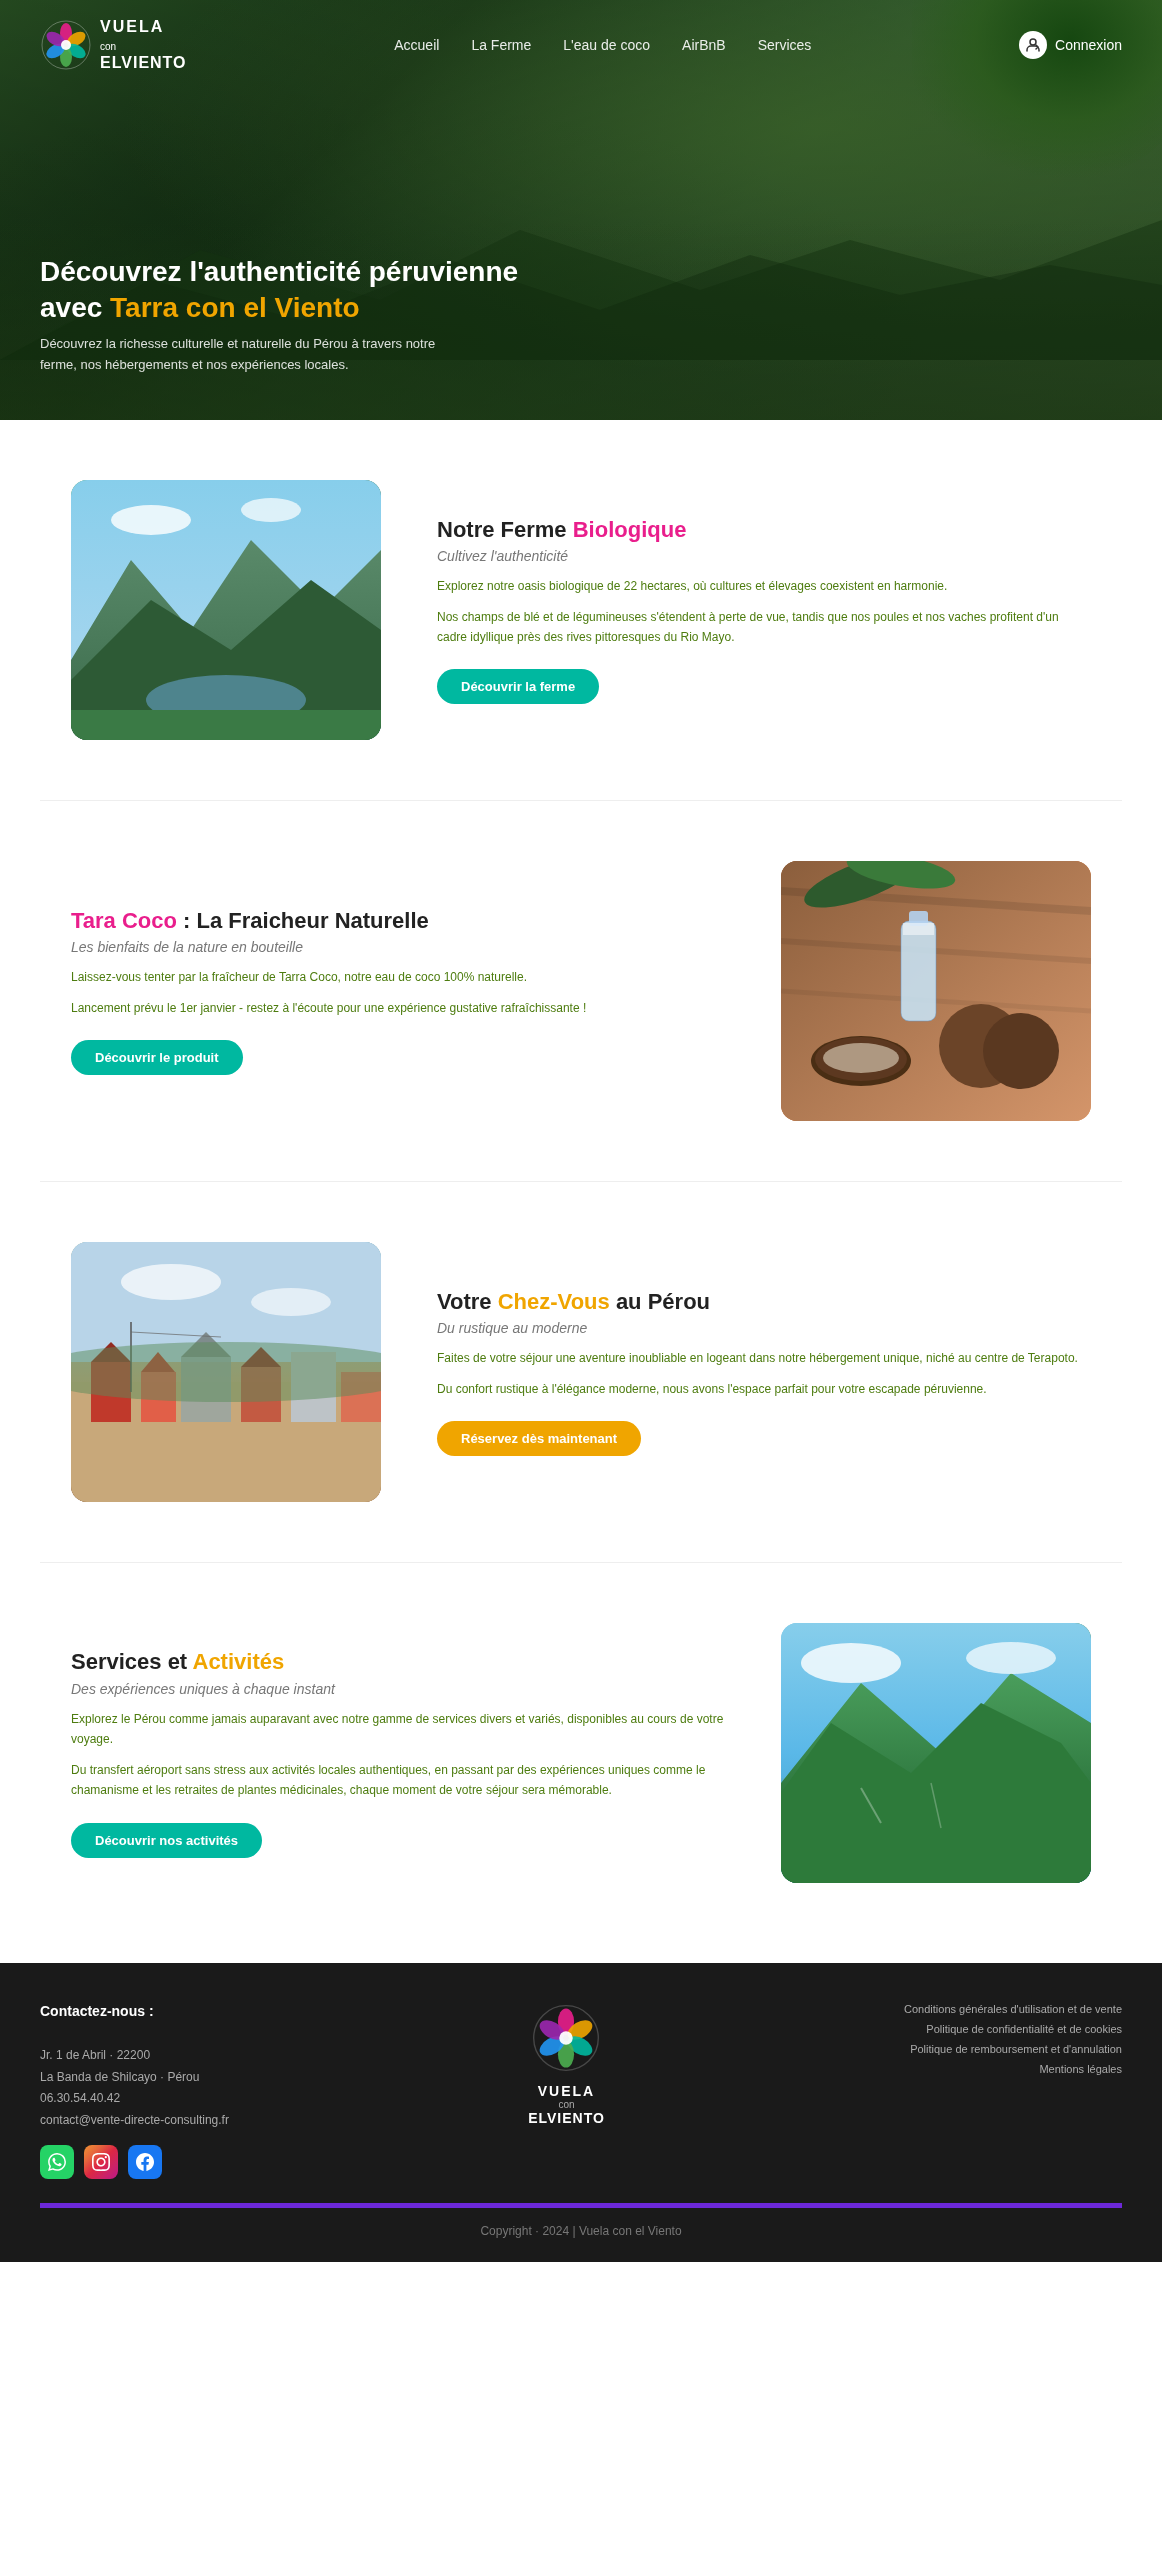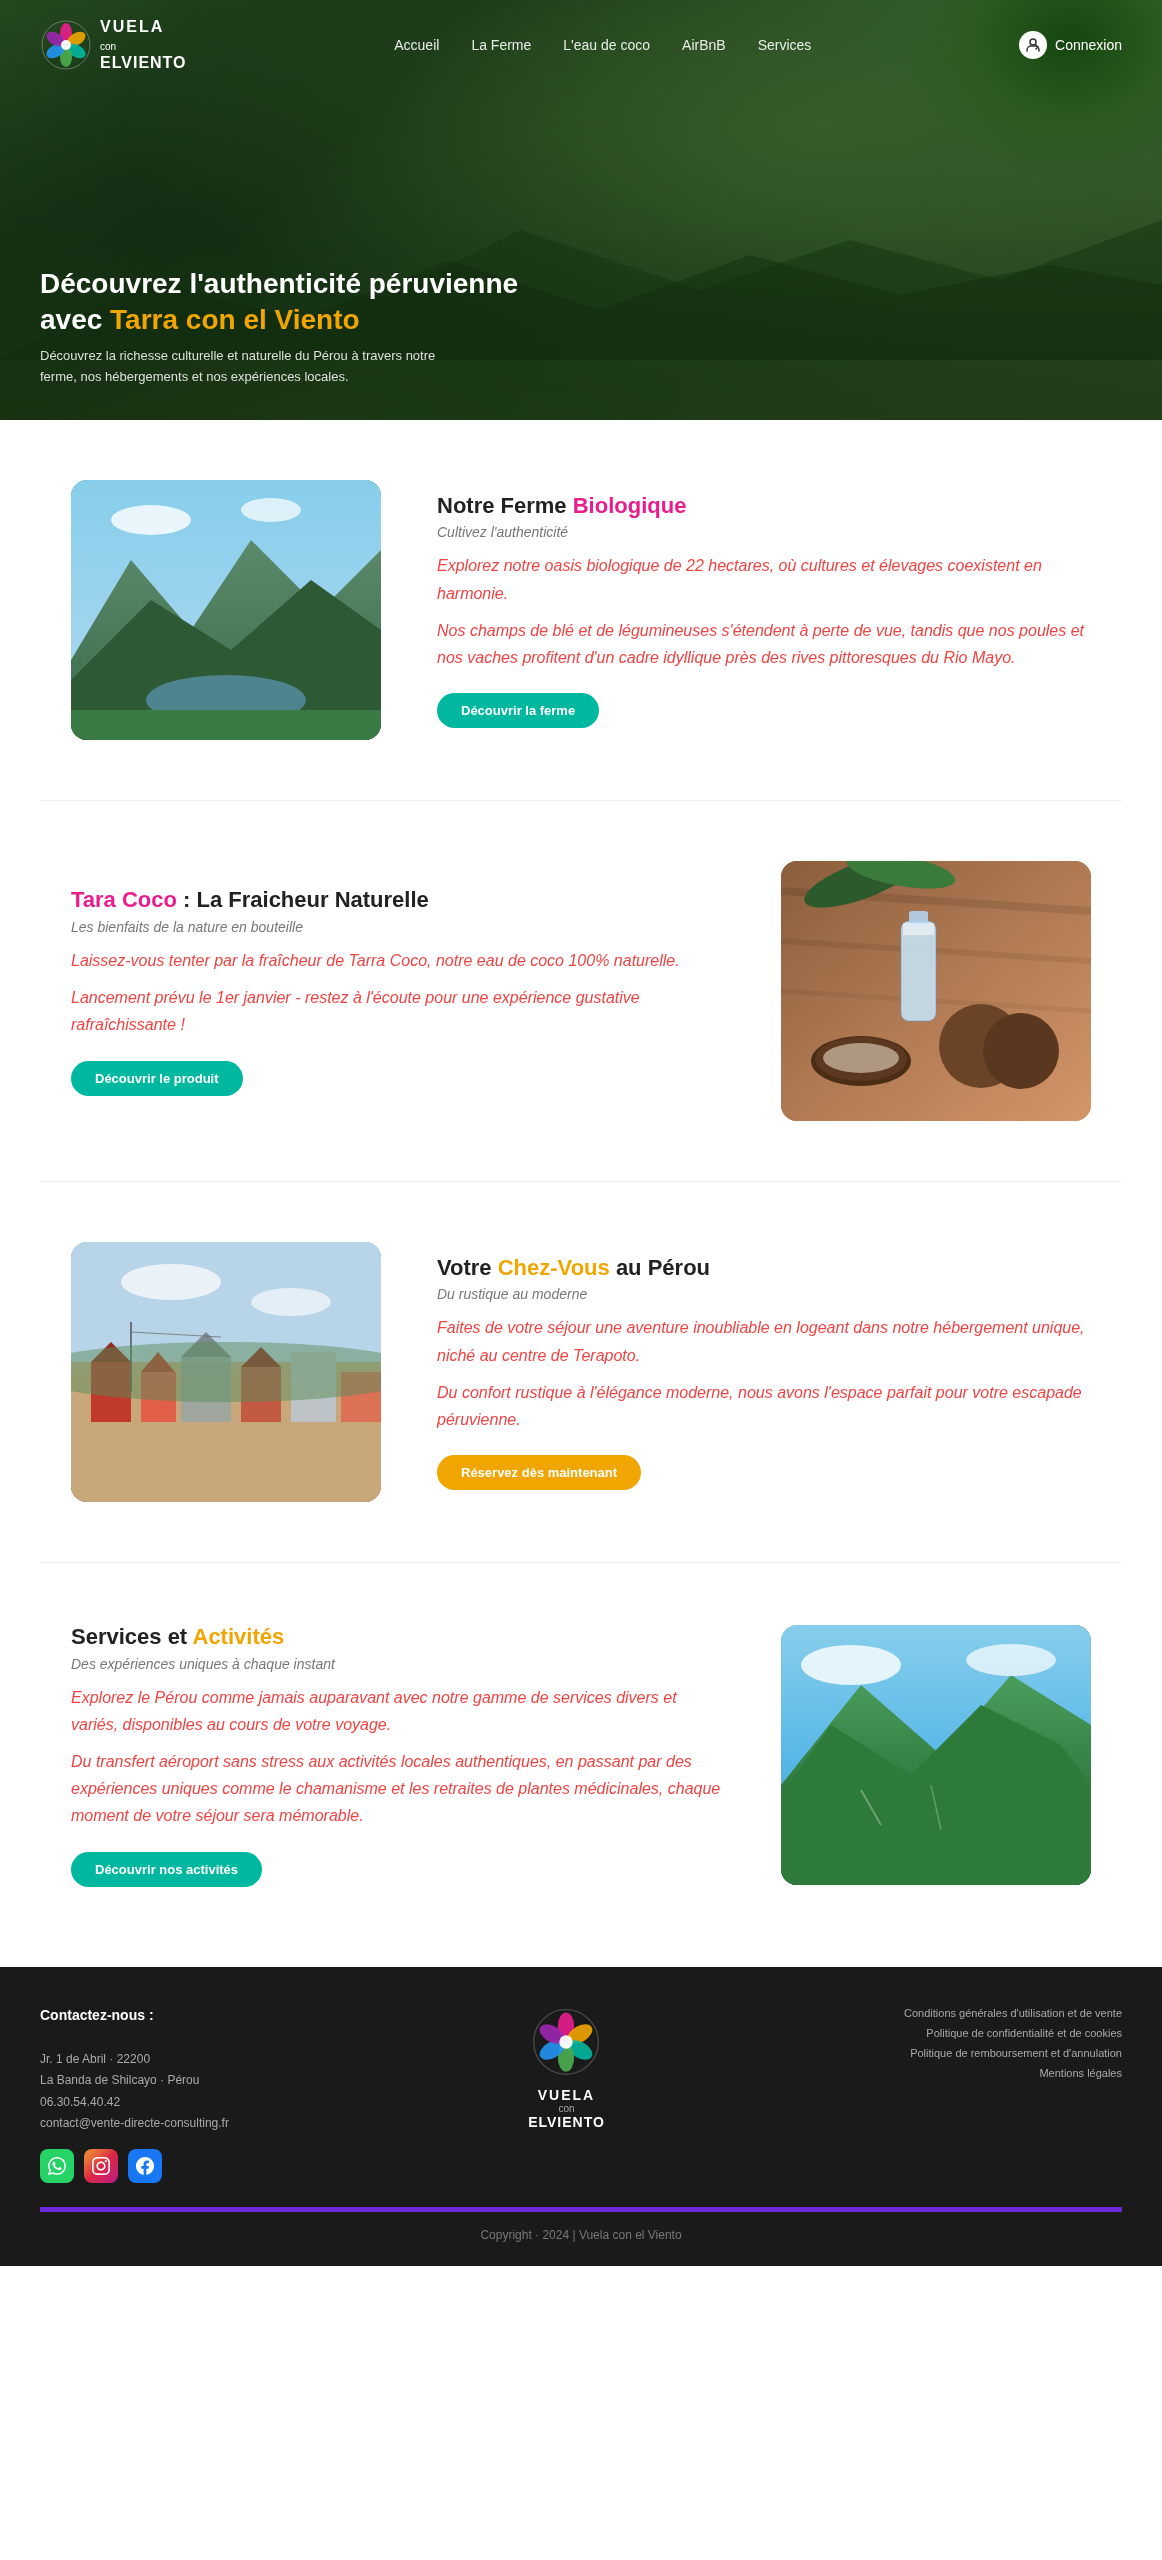--- a/index.html
+++ b/index.html
@@ -59,21 +59,21 @@
 
     
     .hero {
       position: relative;
       width: 100%;
       height: 420px;
       background: linear-gradient(135deg, #2d5a27 0%, #1a3d1a 30%, #3a6b3a 60%, #4a7c3f 100%);
       overflow: hidden;
       display: flex;
       align-items: flex-end;
-      padding-bottom: 32px;
+      padding-bottom: 44px;
       padding-left: 40px;
     }
     .hero-bg {
       position: absolute;
       inset: 0;
       background: 
         radial-gradient(ellipse at 70% 30%, rgba(60,100,40,0.7) 0%, transparent 60%),
         radial-gradient(ellipse at 30% 80%, rgba(20,50,20,0.8) 0%, transparent 50%),
         linear-gradient(180deg, rgba(0,0,0,0.2) 0%, rgba(0,0,0,0.5) 100%);
     }
@@ -138,25 +138,24 @@
     .section-title {
       font-size: 22px;
       font-weight: 700;
       color: #222;
       margin-bottom: 4px;
       line-height: 1.3;
     }
     .section-title .highlight-pink { color: #e91e8c; }
     .section-title .highlight-orange { color: #f0a500; }
     .section-text {
-      font-size: 16px;
-      color: #ef4444;
+      font-size: 12px;
+      color: #4d7c0f;
       line-height: 1.7;
       margin-bottom: 10px;
-      font-style: italic;
     }
     .btn {
       display: inline-block;
       padding: 10px 24px;
       border-radius: 30px;
       font-size: 13px;
       font-weight: 600;
       cursor: pointer;
       border: none;
       margin-top: 12px;

